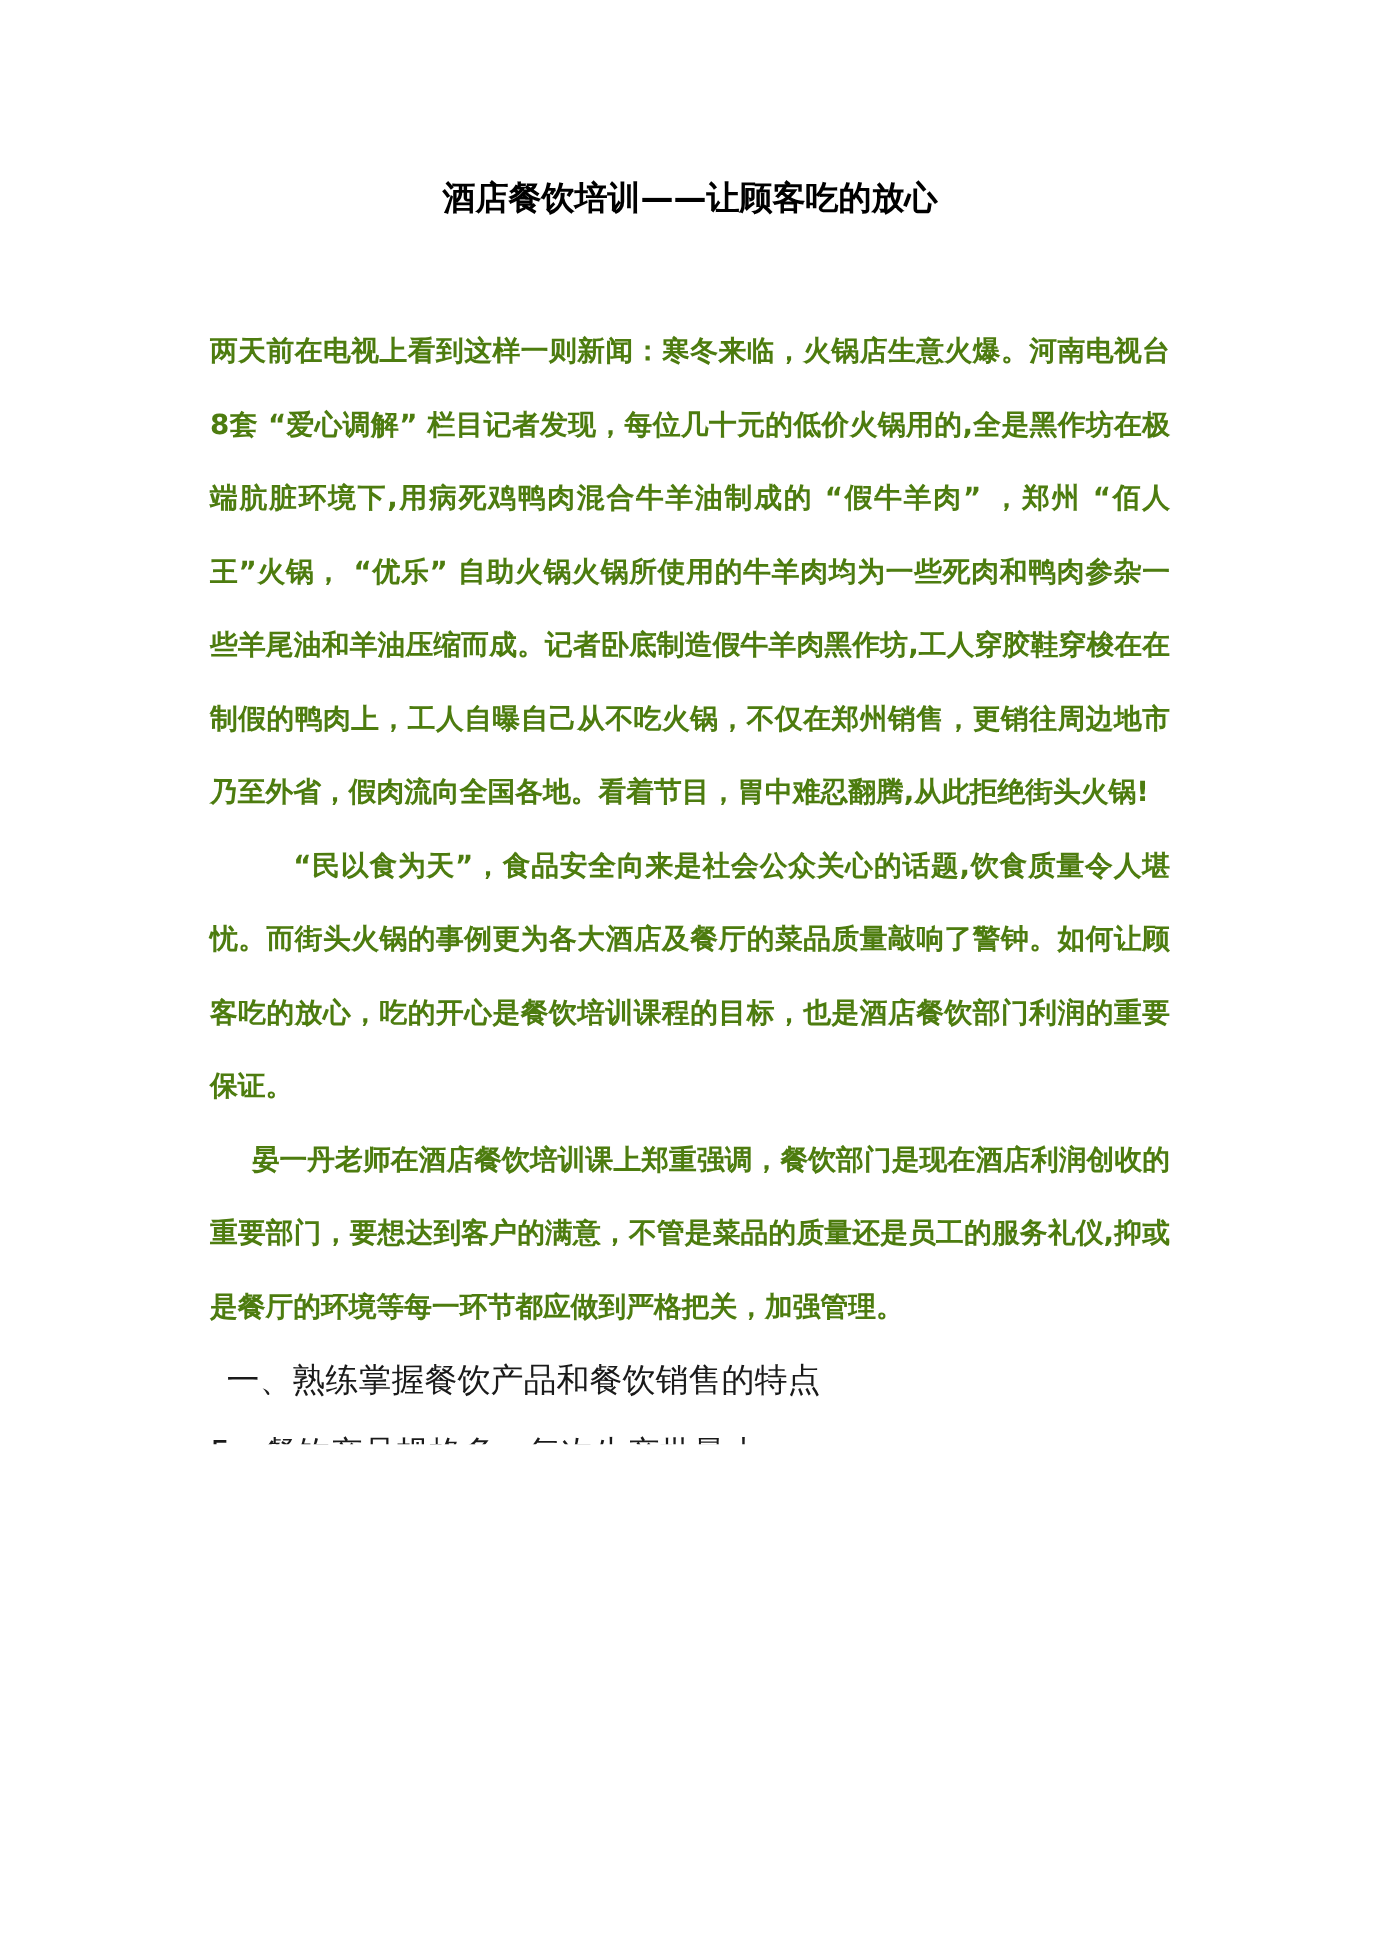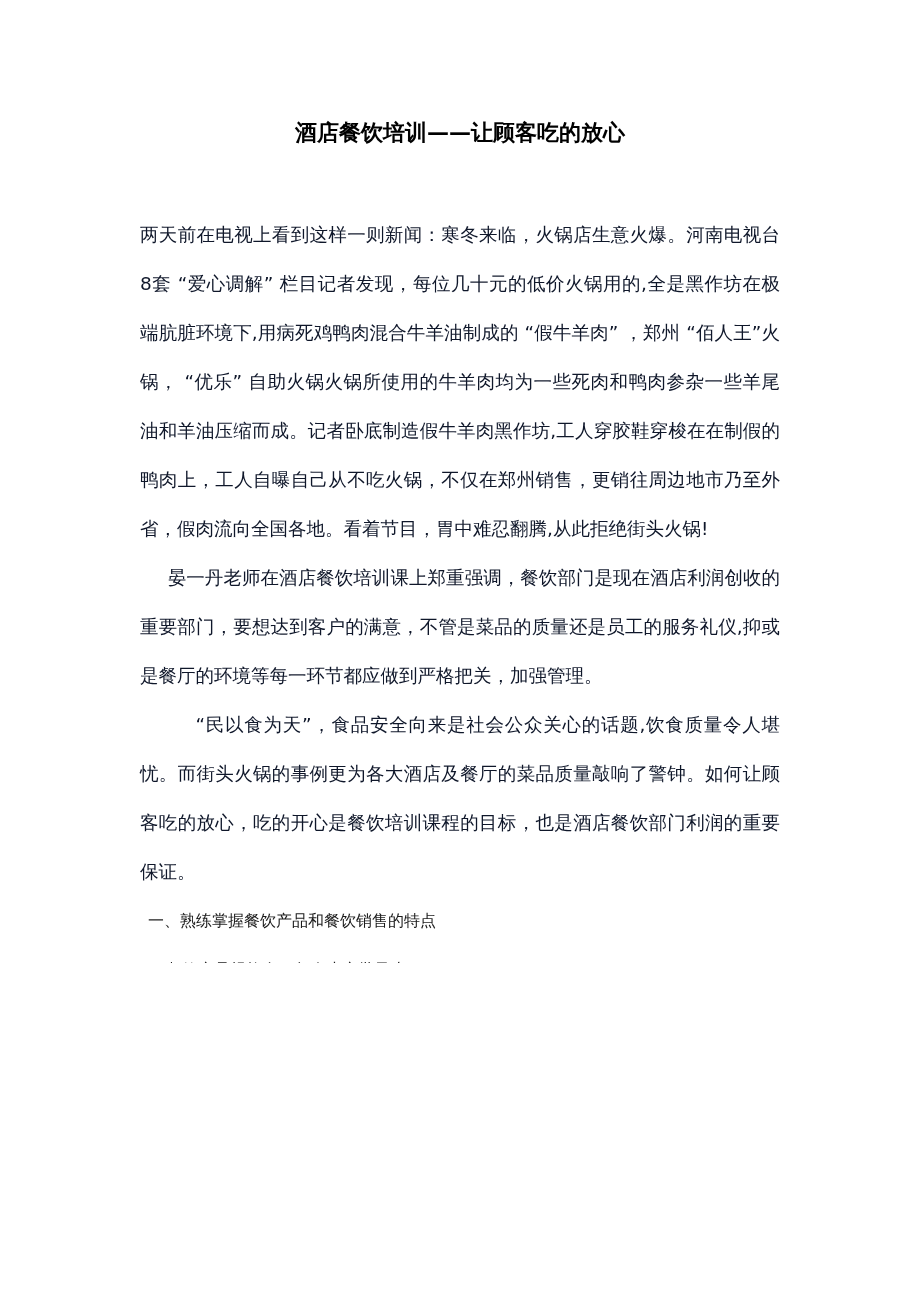--- a/index.html
+++ b/index.html
@@ -22,25 +22,26 @@
     font-weight: bold;
     text-align: center;
     line-height: 30px;
     margin-bottom: 62px;
     color: #000000;
   }
   .para {
     font-size: 18.5px;
     line-height: 49px;
     text-align: justify;
-    color: #0f172a;
+    color: #4d7c0f;
     word-break: break-all;
+    font-weight: bold;
   }
   .line {
-    font-size: 16px;
+    font-size: 22px;
     line-height: 49px;
     text-align: left;
     color: #1a1a1a;
   }
   .indent-quote { text-indent: 3em; }
   .indent-para  { text-indent: 1.5em; }
   .indent-small { text-indent: 0.5em; }
   .gap-top { margin-top: 42px; }
   .page-footer {
     position: absolute;
@@ -56,23 +57,23 @@
 </head>
 <body>
 
 <div class="page">
   <div class="content">
 
     <h1 class="doc-title">酒店餐饮培训——让顾客吃的放心</h1>
 
     <p class="para">两天前在电视上看到这样一则新闻：寒冬来临，火锅店生意火爆。河南电视台8套 “爱心调解” 栏目记者发现，每位几十元的低价火锅用的,全是黑作坊在极端肮脏环境下,用病死鸡鸭肉混合牛羊油制成的 “假牛羊肉” ，郑州 “佰人王”火锅， “优乐” 自助火锅火锅所使用的牛羊肉均为一些死肉和鸭肉参杂一些羊尾油和羊油压缩而成。记者卧底制造假牛羊肉黑作坊,工人穿胶鞋穿梭在在制假的鸭肉上，工人自曝自己从不吃火锅，不仅在郑州销售，更销往周边地市乃至外省，假肉流向全国各地。看着节目，胃中难忍翻腾,从此拒绝街头火锅!</p>
 
+    <p class="para indent-quote">“民以食为天”，食品安全向来是社会公众关心的话题,饮食质量令人堪忧。而街头火锅的事例更为各大酒店及餐厅的菜品质量敲响了警钟。如何让顾客吃的放心，吃的开心是餐饮培训课程的目标，也是酒店餐饮部门利润的重要保证。</p>
+
     <p class="para indent-para">晏一丹老师在酒店餐饮培训课上郑重强调，餐饮部门是现在酒店利润创收的重要部门，要想达到客户的满意，不管是菜品的质量还是员工的服务礼仪,抑或是餐厅的环境等每一环节都应做到严格把关，加强管理。</p>
-
-    <p class="para indent-quote">“民以食为天”，食品安全向来是社会公众关心的话题,饮食质量令人堪忧。而街头火锅的事例更为各大酒店及餐厅的菜品质量敲响了警钟。如何让顾客吃的放心，吃的开心是餐饮培训课程的目标，也是酒店餐饮部门利润的重要保证。</p>
 
     <p class="line indent-small">一、熟练掌握餐饮产品和餐饮销售的特点</p>
 
 
     <p class="line">5。餐饮产品规格多，每次生产批量小</p>
 
 
   </div>
 
   <div class="page-footer">1 / 7</div>

